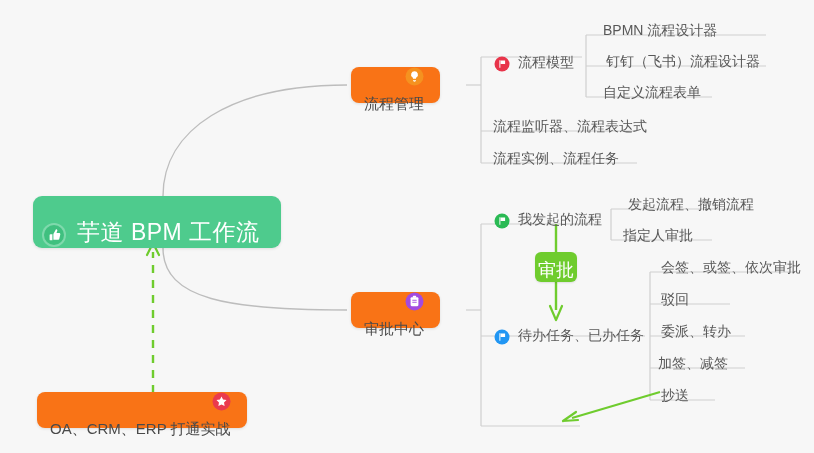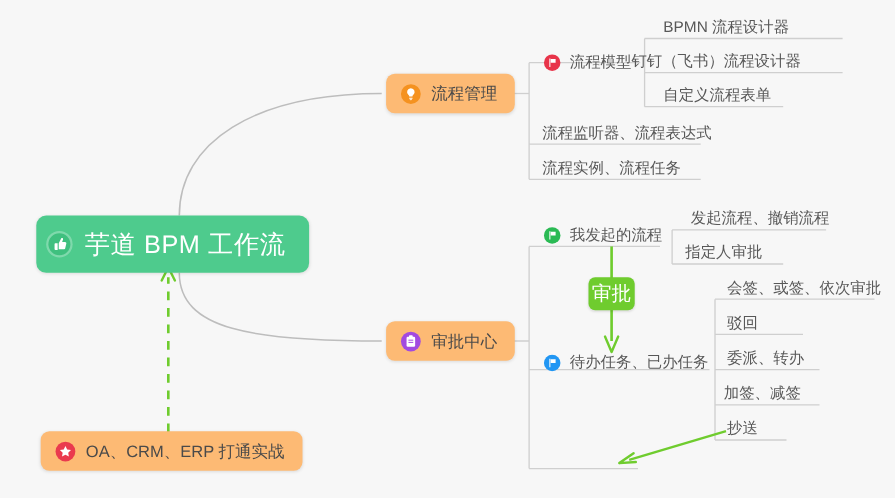--- a/index.html
+++ b/index.html
@@ -26,21 +26,21 @@
     position: absolute;
     left: 0;
     top: 0;
     width: 814px;
     height: 453px;
     pointer-events: none;
   }
   .node {
     position: absolute;
     display: flex;
-    align-items: center;
+    align-items: flex-end;
     box-sizing: border-box;
     white-space: nowrap;
   }
 
   
   .root-node {
     left: 33px;
     top: 196px;
     width: 248px;
     height: 52px;
@@ -51,26 +51,27 @@
     box-shadow: 0 1px 3px rgba(0,0,0,0.10);
   }
   .root-label {
     color: #ffffff;
     font-size: 23px;
     letter-spacing: 0.5px;
   }
 
   
   .card-node {
-    background: #fdba74;
+    background: #f97316;
     border-radius: 8px;
     box-shadow: 0 1px 3px rgba(0,0,0,0.11);
     padding: 0 16px 0 13px;
     gap: 9px;
     height: 36px;
+    flex-direction: column;
   }
   .card-label {
     color: #4a4a4a;
     font-size: 15px;
   }
 
   
   .leaf-node {
     gap: 8px;
     height: 30px;
@@ -202,21 +203,21 @@
         <circle cx="8" cy="8" r="7.5" fill="#e8344a"></circle>
         <path d="M5.4 4.2h.95v7.6H5.4zM6.7 4.6h4.4v3.5H6.7z" fill="#ffffff"></path>
       </svg>
     </span>
     <span class="leaf-label">流程模型</span>
   </div>
 
   <div class="node leaf-node" style="left:601px; top:10px;">
     <span class="leaf-label">BPMN 流程设计器</span>
   </div>
-  <div class="node leaf-node" style="left:572px; top:41px;">
+  <div class="node leaf-node" style="left:604px; top:41px;">
     <span class="leaf-label">钉钉（飞书）流程设计器</span>
   </div>
   <div class="node leaf-node" style="left:601px; top:72px;">
     <span class="leaf-label">自定义流程表单</span>
   </div>
 
   <div class="node leaf-node" style="left:491px; top:106px;">
     <span class="leaf-label">流程监听器、流程表达式</span>
   </div>
   <div class="node leaf-node" style="left:491px; top:138px;">

